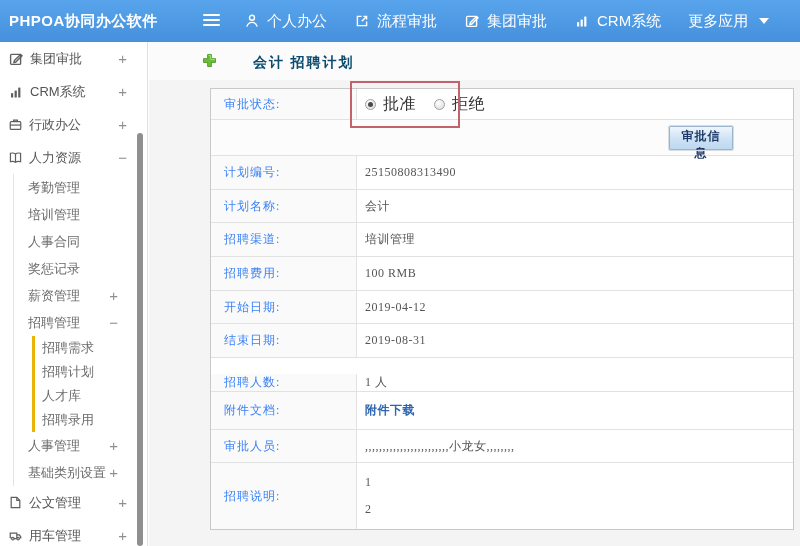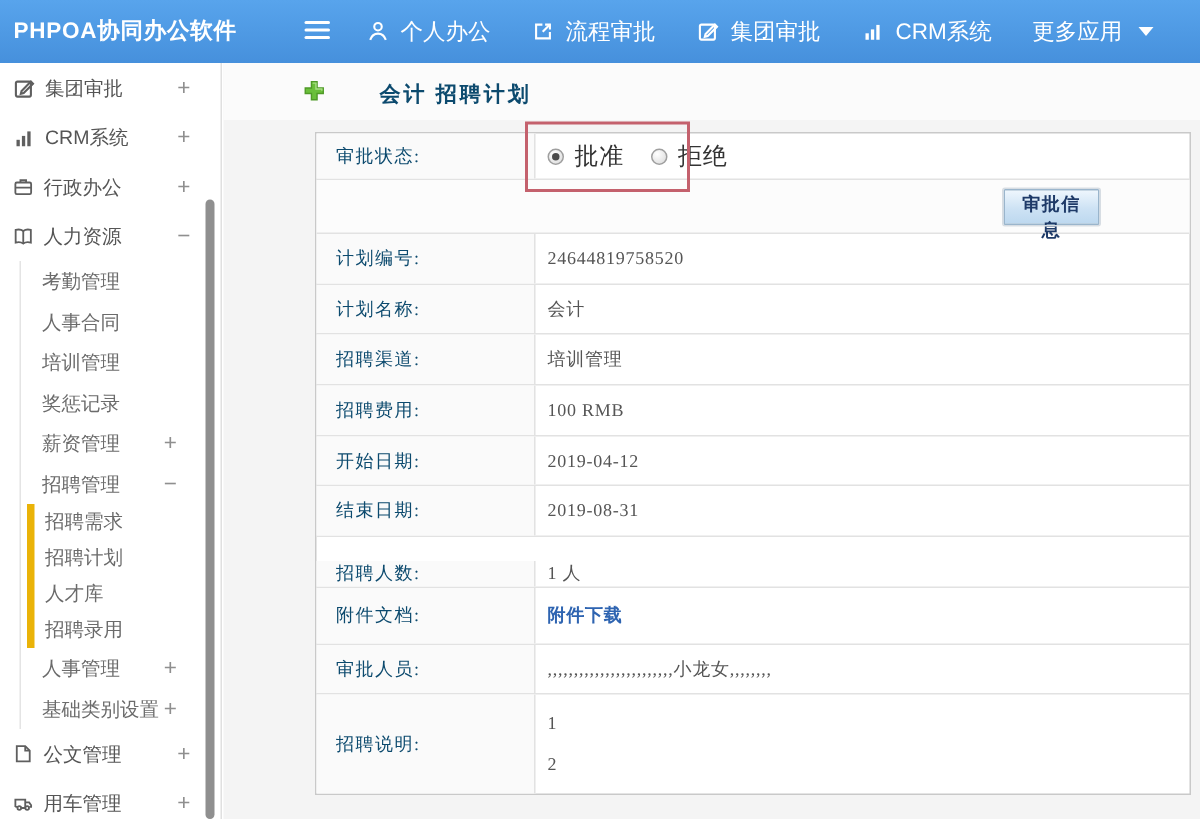--- a/index.html
+++ b/index.html
@@ -21,42 +21,42 @@
            border-top:6px solid #fff; margin-left:4px; }
 
   
   .sidebar { position:absolute; left:0; top:42px; width:148px; bottom:0; background:#fff;
              border-right:1px solid #e0e0e0; font-size:13px; color:#666; overflow:hidden; }
   .item { position:relative; display:flex; align-items:center; cursor:pointer; }
   .item .icon { display:flex; margin-right:6px; color:#5f5f5f; }
   .lv1 { height:33px; padding-left:8px; color:#555; }
   .sub2 { margin-left:13px; border-left:1px solid #e4e4e4; }
   .sub2 > .item { height:27px; padding-left:14px; color:#6b6b6b; }
-  .sub3 { margin-left:4px; border-left:5px solid #eab308; }
+  .sub3 { margin-left:18px; border-left:3px solid #eab308; }
   .sub3 > .item { height:24px; padding-left:7px; color:#6b6b6b; }
   .expand { position:absolute; color:#8f8f8f; font-size:15px; line-height:1; }
   .lv1 > .expand { right:20px; }
   .sub2 > .item > .expand { right:29px; }
   .scrollthumb { position:absolute; left:137px; top:133px; width:6px; height:413px;
                  background:#8f8f8f; border-radius:3px; cursor:pointer; z-index:5; }
 
   
   .content { position:absolute; left:149px; top:42px; width:651px; bottom:0; background:#f4f4f4; }
   .content-topstrip { position:absolute; left:0; top:0; right:0; height:38px; background:#fbfbfb; }
   .page-title { position:absolute; left:53px; top:11px; display:flex; align-items:center; gap:9px; }
   .page-title .ttl { font-family:"Liberation Serif","DejaVu Serif",serif; font-weight:bold;
                      font-size:14px; color:#263a6e; letter-spacing:2px; }
 
   .panel { position:absolute; left:61px; top:46px; width:584px; background:#fff;
            border:1px solid #c9c9c9; font-family:"Liberation Serif","DejaVu Serif",serif; }
   .trow { display:flex; border-bottom:1px solid #e2e2e2; }
   .trow:last-child { border-bottom:none; }
   .cell { font-size:12px; }
   .cell.lbl { width:146px; flex:0 0 146px; background:#fafafa; border-right:1px solid #e2e2e2;
-              display:flex; align-items:center; padding-left:13px; color:#0c4a6e; letter-spacing:1px; }
+              display:flex; align-items:center; padding-left:13px; color:#3b82f6; letter-spacing:1px; }
   .cell.val { flex:1; display:flex; align-items:center; padding-left:8px; color:#555; letter-spacing:0.5px; }
 
   .status-opt { display:flex; align-items:center; gap:7px; margin-right:18px;
                 font-weight:normal; color:#333; font-size:16px; cursor:pointer; }
   .radio { width:11px; height:11px; border-radius:50%; border:1px solid #9f9f9f;
            background:radial-gradient(circle at 35% 30%, #ffffff, #d9d9d9); position:relative; flex:0 0 11px; }
   .radio.sel::after { content:''; position:absolute; left:2px; top:2px; width:5px; height:5px;
                       border-radius:50%; background:#4a4a4a; }
 
   .button-row { display:block; background:#fcfcfc; text-align:right; padding:6px 60px 0 0; }
@@ -171,24 +171,24 @@
             </svg>
           </span>
           <span>人力资源</span>
           <span class="expand">−</span>
         </div>
         <div class="sub2">
           <div class="item lv2">
             <span>考勤管理</span>
           </div>
           <div class="item lv2">
+            <span>培训管理</span>
+          </div>
+          <div class="item lv2">
             <span>人事合同</span>
-          </div>
-          <div class="item lv2">
-            <span>培训管理</span>
           </div>
           <div class="item lv2">
             <span>奖惩记录</span>
           </div>
           <div class="item lv2">
             <span>薪资管理</span>
             <span class="expand">+</span>
           </div>
           <div class="item lv2">
             <span>招聘管理</span>
@@ -273,21 +273,21 @@
           </div>
       </div>
 
       <div class="trow button-row" style="height:36px">
         <button class="approve-btn">审批信息</button>
       </div>
 
       <div id="rows">
           <div class="trow" style="height: 34px;">
             <div class="cell lbl">计划编号:</div>
-            <div class="cell val">24644819758520</div>
+            <div class="cell val">25150808313490</div>
           </div>
           <div class="trow" style="height: 33px;">
             <div class="cell lbl">计划名称:</div>
             <div class="cell val">会计</div>
           </div>
           <div class="trow" style="height: 34px;">
             <div class="cell lbl">招聘渠道:</div>
             <div class="cell val">培训管理</div>
           </div>
           <div class="trow" style="height: 34px;">

